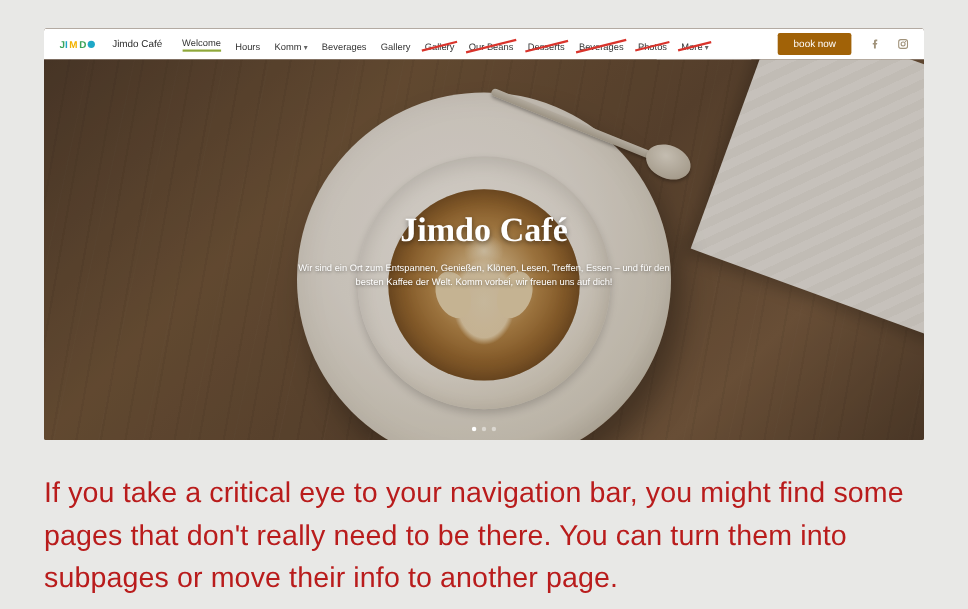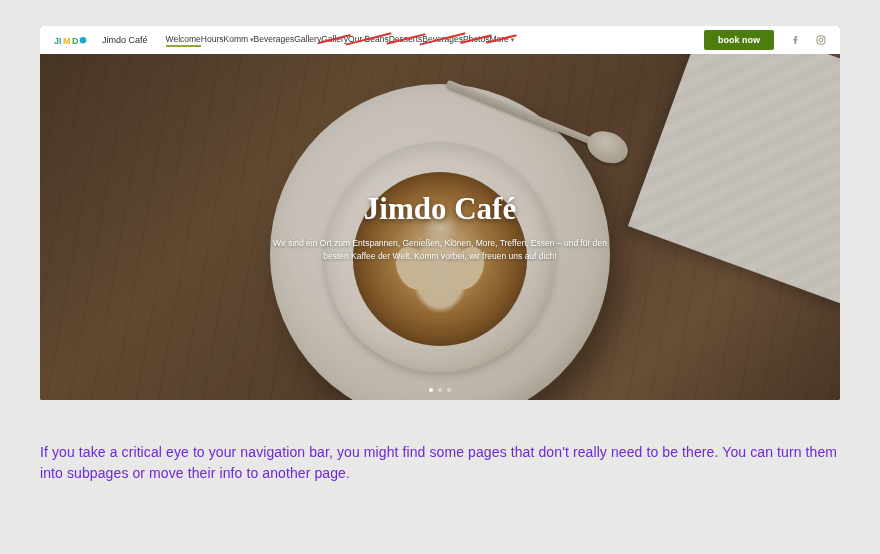--- a/index.html
+++ b/index.html
@@ -29,41 +29,41 @@
     display: flex;
     align-items: center;
     padding: 0 14px;
     font-size: 8.5px;
     color: #3a3a3a;
     gap: 10px;
   }
   .logo { display: flex; align-items: center; font-weight: 700; letter-spacing: 0.5px; }
   .logo svg { margin-right: 2px; }
   .site-title { font-size: 9px; color: #2b2b2b; margin-left: 2px; margin-right: 8px; }
-  .nav-items { display: flex; align-items: flex-start; flex: 1; }
+  .nav-items { display: flex; gap: 13px; align-items: flex-end; flex: 1; }
   .nav-item { position: relative; cursor: pointer; color: #333; }
   .nav-item.active { border-bottom: 2px solid #8fa83a; padding-bottom: 1px; }
   .nav-item .chev { font-size: 7px; margin-left: 2px; color: #666; }
   .strike {
     position: absolute;
     left: -3px; right: -3px;
     top: 45%;
     height: 2px;
     background: #d9332b;
     transform: rotate(-14deg);
     pointer-events: none;
   }
   .cta {
-    background: #4d7c0f;
+    background: #a16207;
     color: #fff;
     padding: 5px 14px;
     border-radius: 2px;
     font-size: 9px;
     cursor: pointer;
-    font-weight: 700;
+    font-weight: 400;
   }
   .social { color: #8a7a60; font-size: 11px; margin-left: 6px; cursor: pointer; }
   .social svg { display: block; }
   
   .dropdown {
     position: absolute;
     top: 28px;
     left: 557px;
     width: 86px;
     background: #fff;
@@ -191,24 +191,24 @@
     font-size: 8.5px;
     line-height: 1.5;
     max-width: 350px;
     text-shadow: 0 1px 3px rgba(0,0,0,0.45);
   }
   .dots { position: absolute; bottom: 8px; left: 50%; transform: translateX(-50%); display: flex; gap: 5px; }
   .dot { width: 4px; height: 4px; border-radius: 50%; background: rgba(255,255,255,0.45); }
   .dot:first-child { background: #fff; }
   
   .caption {
-    margin-top: 42px;
-    font-size: 14px;
+    margin-top: 28px;
+    font-size: 26px;
     line-height: 1.5;
-    color: #6d28d9;
+    color: #b91c1c;
     letter-spacing: 0.1px;
   }
 </style>
 </head>
 <body>
 
 <div class="stage">
   <div class="screenshot">
     <div class="nav">
       <span class="logo">
@@ -265,21 +265,21 @@
             <div class="latte-art"></div>
           </div>
         <div class="spoon">
             <div class="handle"></div>
             <div class="bowl"></div>
           </div>
       </div>
       <div class="hero-overlay"></div>
       <div class="hero-content">
         <div class="hero-title">Jimdo Café</div>
-        <div class="hero-sub">Wir sind ein Ort zum Entspannen, Genießen, Klönen, More, Treffen, Essen – und für den besten Kaffee der Welt. Komm vorbei, wir freuen uns auf dich!</div>
+        <div class="hero-sub">Wir sind ein Ort zum Entspannen, Genießen, Klönen, Lesen, Treffen, Essen – und für den besten Kaffee der Welt. Komm vorbei, wir freuen uns auf dich!</div>
       </div>
       <div class="dots">
         <div class="dot"></div>
         <div class="dot"></div>
         <div class="dot"></div>
       </div>
     </div>
   </div>
 
   <p class="caption">If you take a critical eye to your navigation bar, you might find some pages that don't really need to be there. You can turn them into subpages or move their info to another page.</p>

